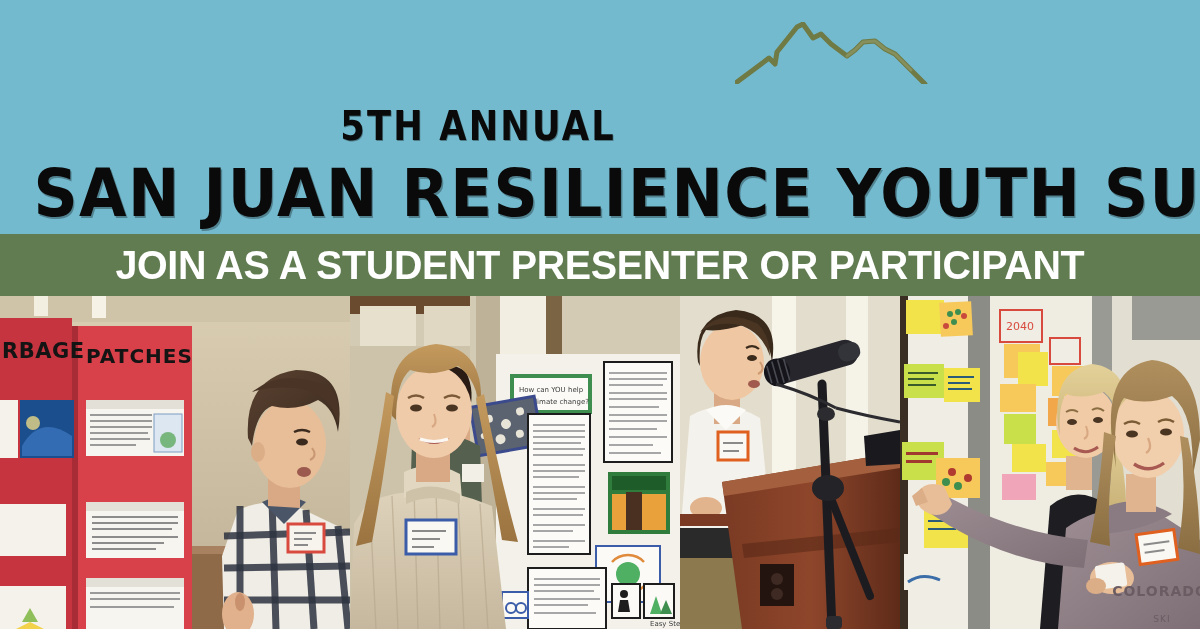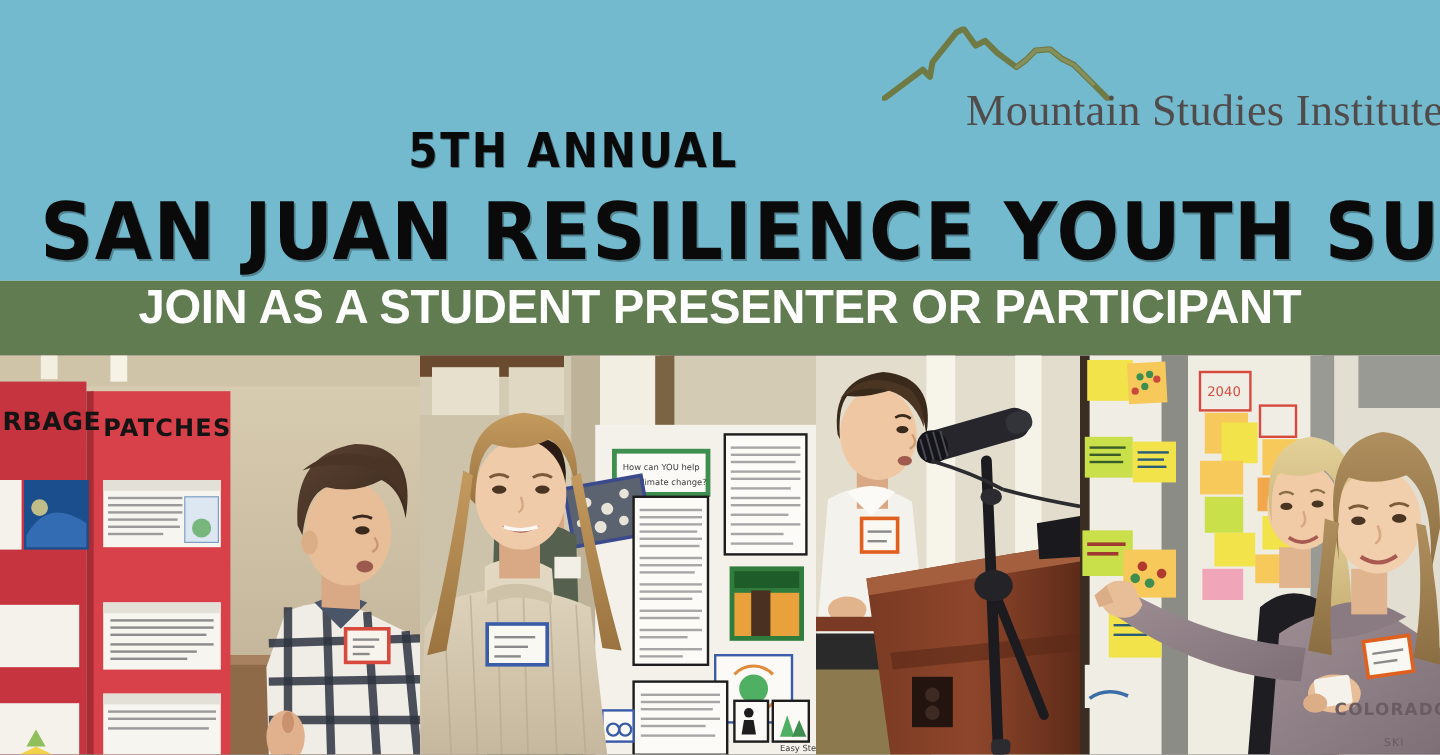--- a/index.html
+++ b/index.html
@@ -78,21 +78,21 @@
     white-space: nowrap;
     text-shadow: 1.5px 1.5px 0 rgba(0,0,0,0.3);
   }
 
   
   .green-banner {
     position: absolute; left: 0; top: 234px;
     width: 1200px; height: 62px;
     background: #627C52;
     display: flex;
-    align-items: flex-start;
+    align-items: center;
     justify-content: center;
   }
   .green-banner-text {
     font-family: "Liberation Sans", sans-serif;
     font-weight: 700;
     font-size: 40px;
     line-height: 44px;
     letter-spacing: -0.3px;
     color: #ffffff;
     white-space: nowrap;
@@ -122,21 +122,20 @@
 
 
   <div class="msi-logo">
     <div class="msi-mtn">
       <svg viewBox="0 0 200 62" xmlns="http://www.w3.org/2000/svg">
         <path d="M2 60 L34 36 L40 42 L42 30 L62 5 L68 2 L78 16 L86 12 L96 22
                  L112 34 L120 28 L128 20 L140 19 L150 27 L160 32 L176 48 L190 62" fill="none" stroke="#6F7A44" stroke-width="5" stroke-linecap="round" stroke-linejoin="round"></path>
         <path d="M112 34 L120 28 L128 20 L140 19 L150 27 L160 32 L176 48" fill="none" stroke="#8A9462" stroke-width="3" stroke-linecap="round" stroke-linejoin="round" opacity="0.85"></path>
       </svg>
     </div>
-    <div class="msi-text">Mountain Studies Institute</div>
   </div>
 
   <div class="title-block">
     <div class="eyebrow">5TH ANNUAL</div>
     <div class="headline">SAN JUAN RESILIENCE YOUTH SUMMIT</div>
   </div>
 
   <div class="green-banner">
     <div class="green-banner-text">JOIN AS A STUDENT PRESENTER OR PARTICIPANT</div>
   </div>

